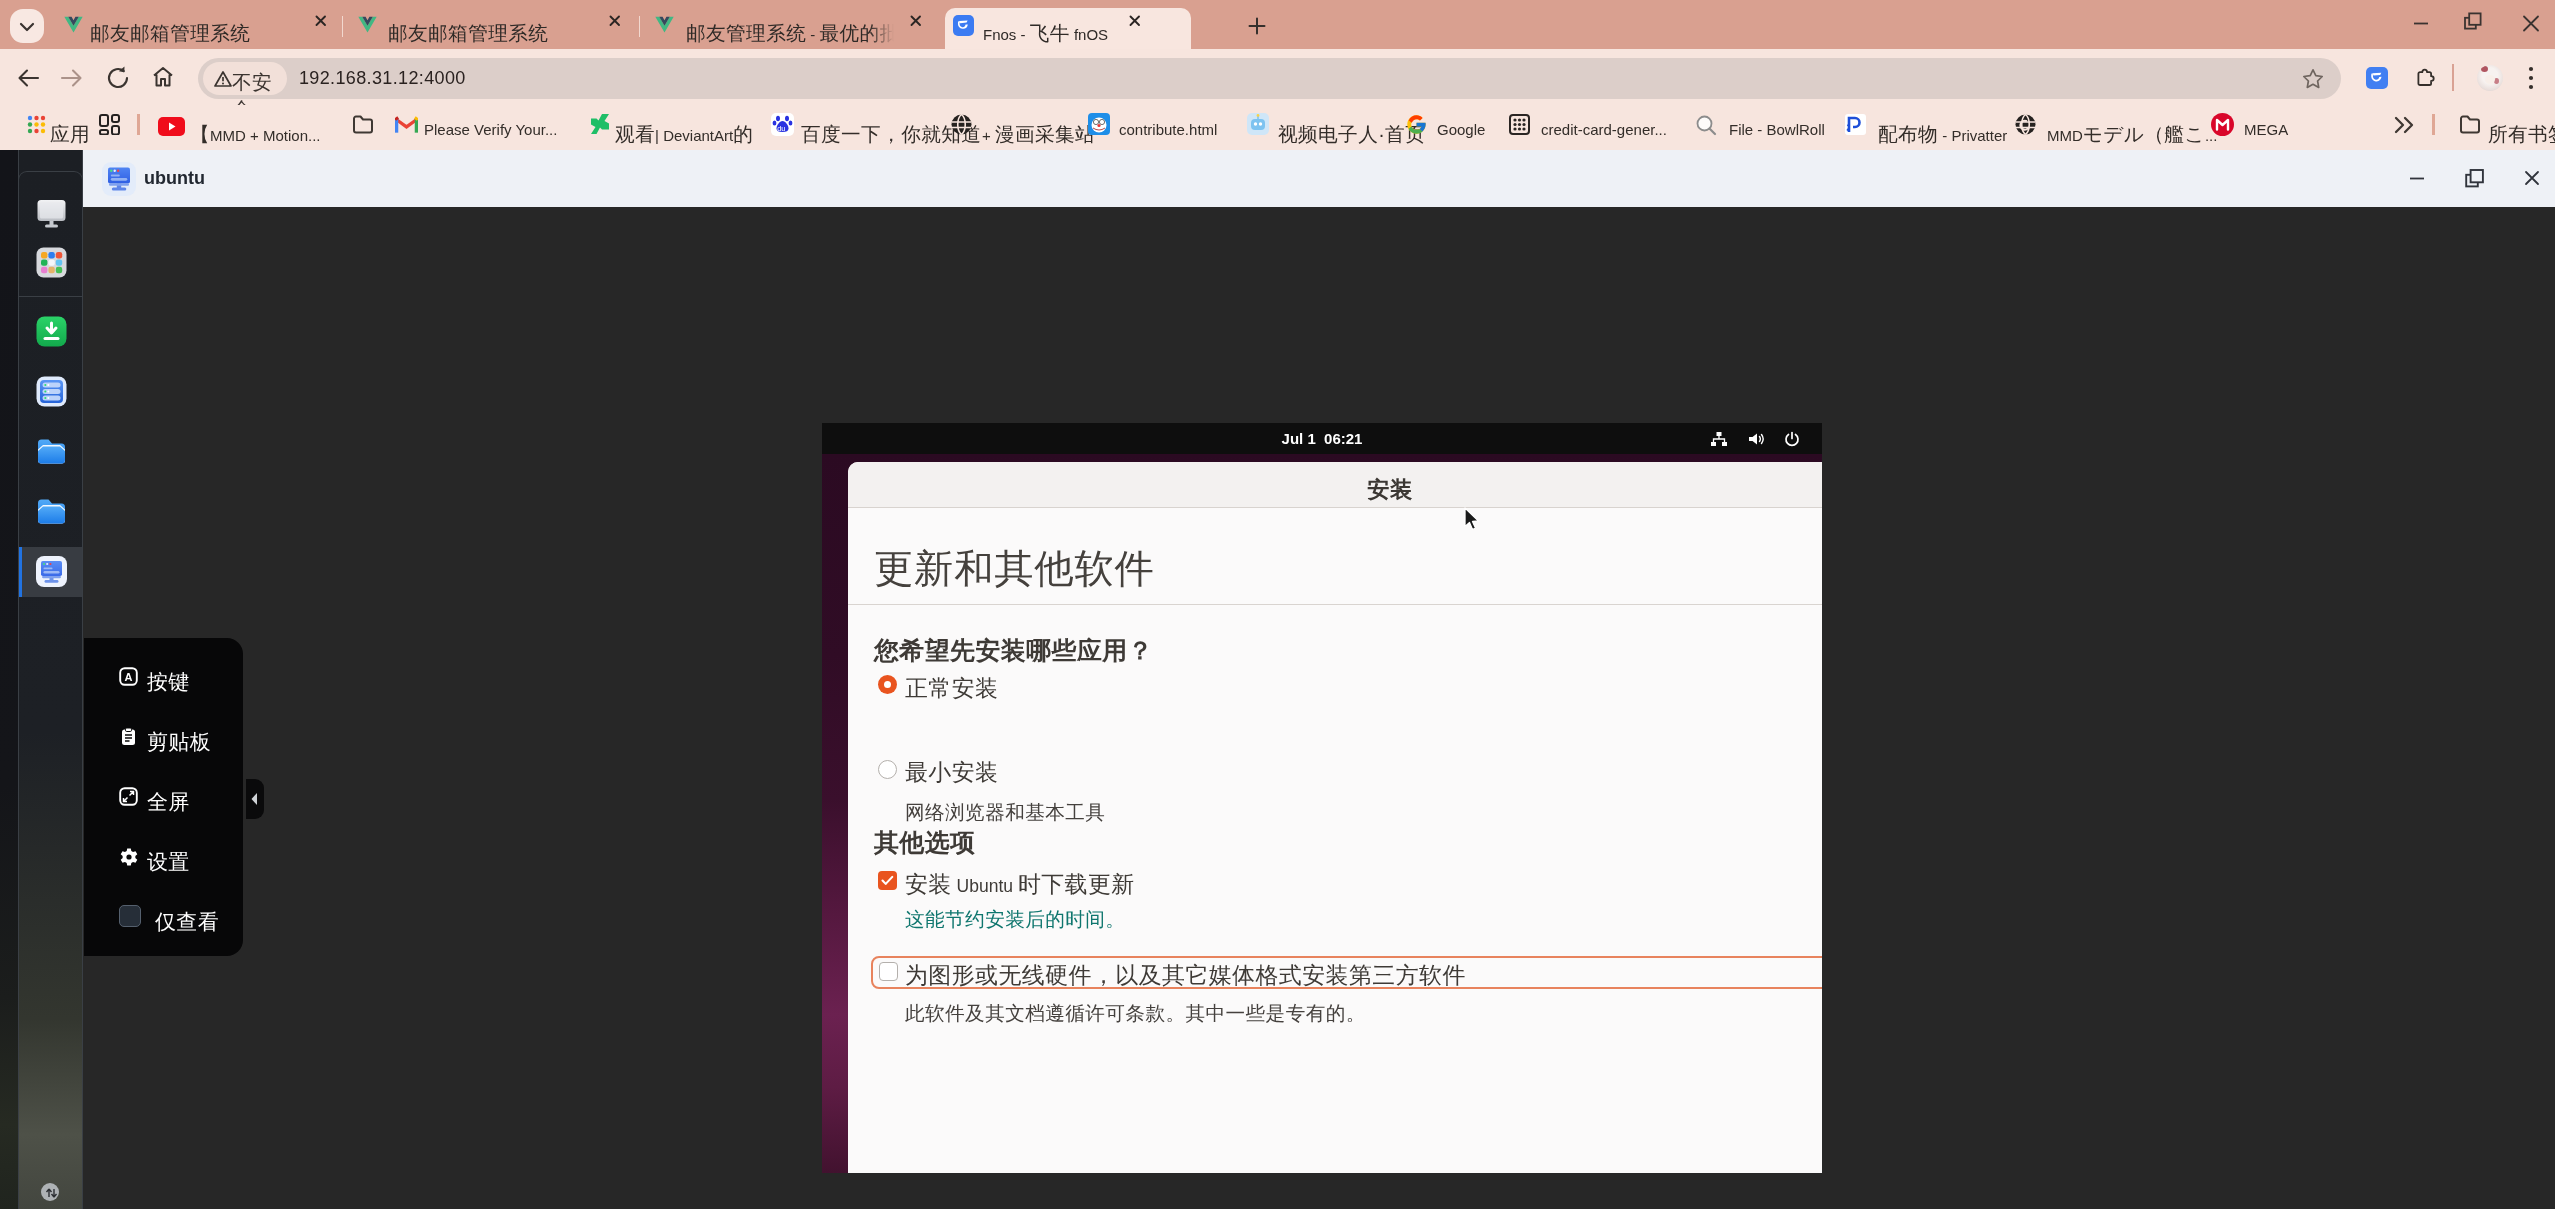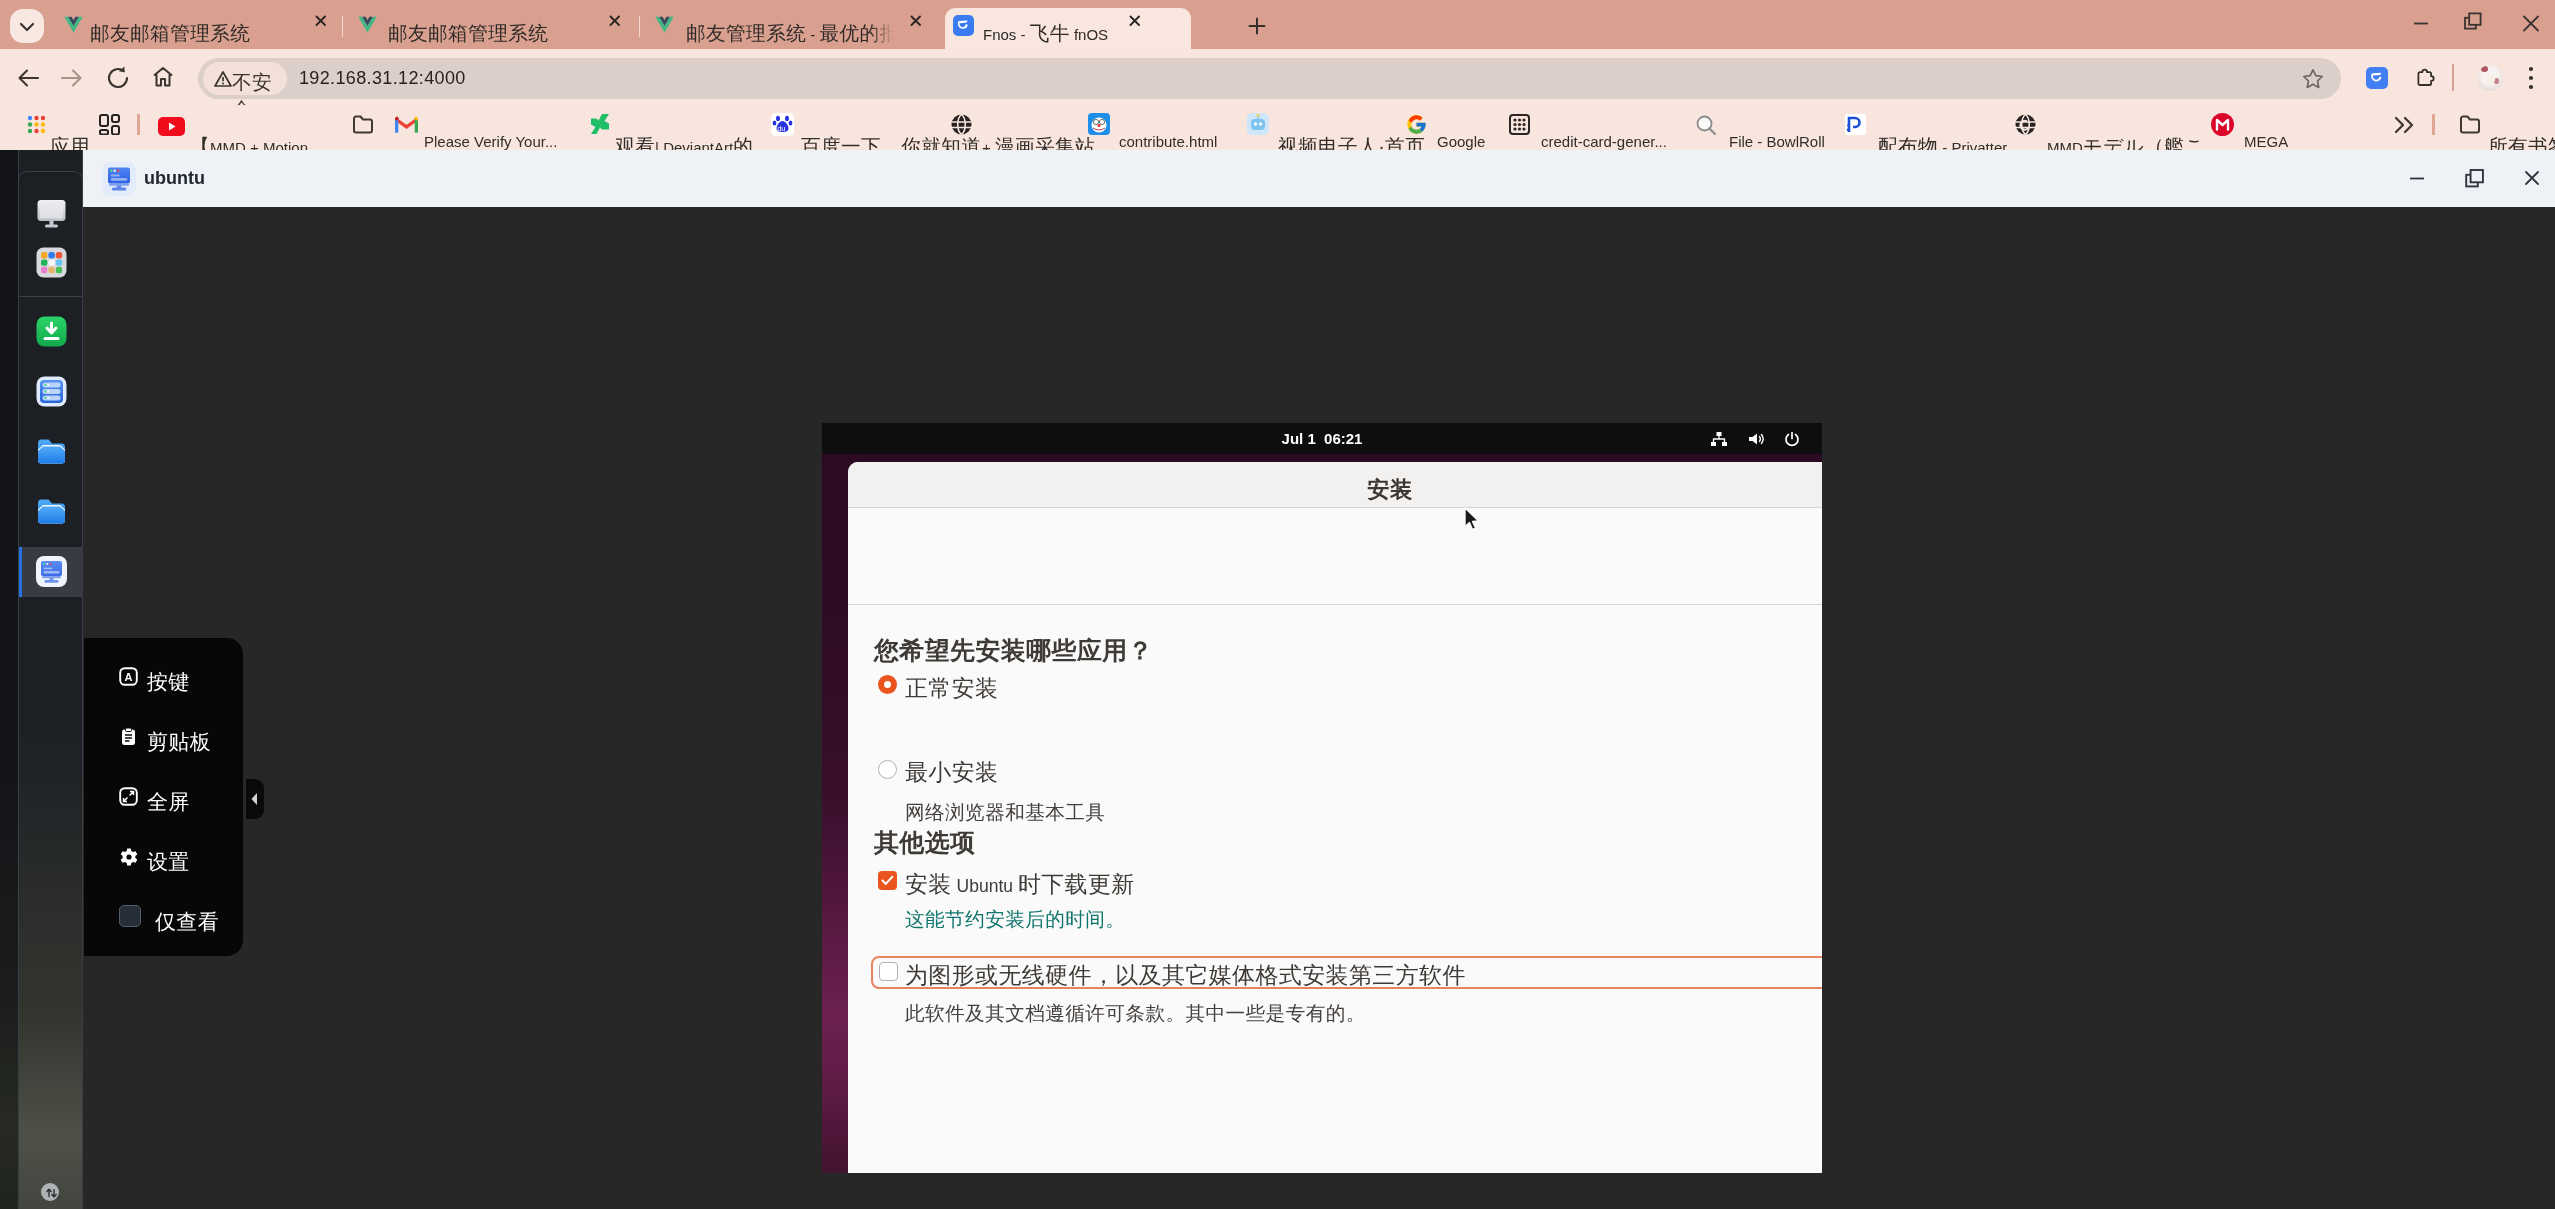--- a/index.html
+++ b/index.html
@@ -15,21 +15,21 @@
 .tabx{position:absolute;top:13px;width:15px;height:15px;color:#272220}
 .tabsep{position:absolute;top:16px;width:1px;height:21px;background:#f2d8cf}
 #activetab{position:absolute;left:945px;top:8px;width:246px;height:41px;background:#f8e6df;border-radius:10px 10px 0 0}
 .favicon{position:absolute;top:15px;width:21px;height:21px}
 .winctl{position:absolute;top:0;height:49px;color:#3a3330}
 #urlpill{position:absolute;left:198px;top:9px;width:2143px;height:41px;border-radius:21px;background:#dccec9}
 #chip{position:absolute;left:203px;top:13px;width:84px;height:33px;border-radius:17px;background:#f2e0d9;color:#3b3430;font-size:15px}
 #urltext{position:absolute;left:299px;top:19px;font-size:18px;color:#2a2220;letter-spacing:.02em}
 
 .bm{position:absolute;top:10px;height:22px;font-size:15px;color:#332d29;white-space:nowrap}
-.bmtxt{position:absolute;top:18px}
+.bmtxt{position:absolute;top:6px}
 
 #page{position:absolute;left:0;top:150px;width:2555px;height:1059px;background:#272727}
 #leftwall{position:absolute;left:0;top:0;width:18px;height:1059px;background:linear-gradient(180deg,#131419 0%,#141519 60%,#1b1d1c 80%,#262a22 92%,#20241e 100%)}
 #sidebar{position:absolute;left:18px;top:0;width:65px;height:1059px;background:linear-gradient(180deg,#1c1f24 0%,#1d2025 55%,#33362f 82%,#4e5148 93%,#43463f 100%);border-left:1px solid #3a3f45;border-right:1px solid #3a3f45}
 #pinbox{position:absolute;left:18px;top:21px;width:65px;height:125px;border:1px solid #3a3f45;border-bottom:none;border-radius:9px 9px 0 0}
 #pindiv{position:absolute;left:18px;top:146px;width:65px;height:1px;background:#3a3f45}
 #selrow{position:absolute;left:19px;top:397px;width:63px;height:50px;background:#383c42}
 #selbar{position:absolute;left:19px;top:397px;width:3px;height:50px;background:#2173e2;z-index:3}
 #titlebar{position:absolute;left:83px;top:0;width:2472px;height:57px;background:#eef1f6}
 #titlebar .t{position:absolute;left:61px;top:18px;font-size:18px;font-weight:bold;color:#222831}
@@ -467,20 +467,21 @@
         <svg class="abs" style="left:961px;top:7px" width="18" height="18">
             <path d="M9 2.5 v6" stroke="#fff" stroke-width="1.7" stroke-linecap="round"></path>
             <path d="M5.5 4.5 a6 6 0 1 0 7 0" fill="none" stroke="#fff" stroke-width="1.7" stroke-linecap="round"></path>
           </svg>
       </div>
       <div id="desktop">
         <div id="ubwin">
           <div id="ubhead">
               <span class="t"><span class="cjk">安装</span></span>
             </div>
+          <div class="ubt" style="left:26px;top:80px;font-size:30px;color:#45413d"><span class="cjk">更新和其他软件</span></div>
           <div class="abs" style="left:0;top:142px;width:1084px;height:1px;background:#d9d4d0"></div>
           <div class="ubt" style="left:26px;top:172px;font-size:19px;font-weight:bold"><span class="cjk">您希望先安装哪些应用？</span></div>
           <div class="abs" style="left:30px;top:213px;width:19px;height:19px;border-radius:50%;background:#e9541f">
               <div class="abs" style="left:6px;top:6px;width:7px;height:7px;border-radius:50%;background:#fff"></div>
             </div>
           <div class="ubt" style="left:57px;top:211px;font-size:17.5px"><span class="cjk">正常安装</span></div>
           <div class="abs" style="left:30px;top:298px;width:19px;height:19px;border-radius:50%;background:#fff;border:1px solid #b4b0ac"></div>
           <div class="ubt" style="left:57px;top:295px;font-size:17.5px"><span class="cjk">最小安装</span></div>
           <div class="ubt" style="left:57px;top:337px;font-size:15px;color:#45413e"><span class="cjk">网络浏览器和基本工具</span></div>
           <div class="ubt" style="left:26px;top:364px;font-size:19px;font-weight:bold"><span class="cjk">其他选项</span></div>

